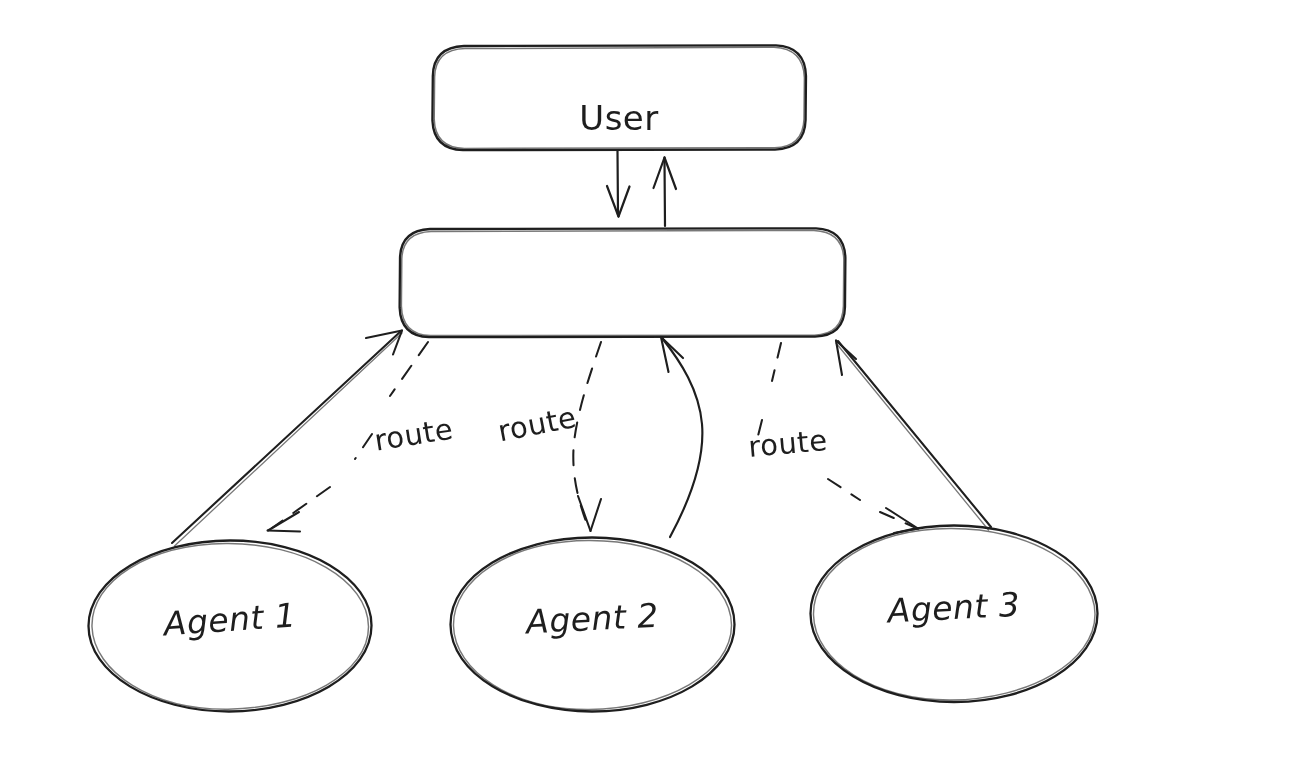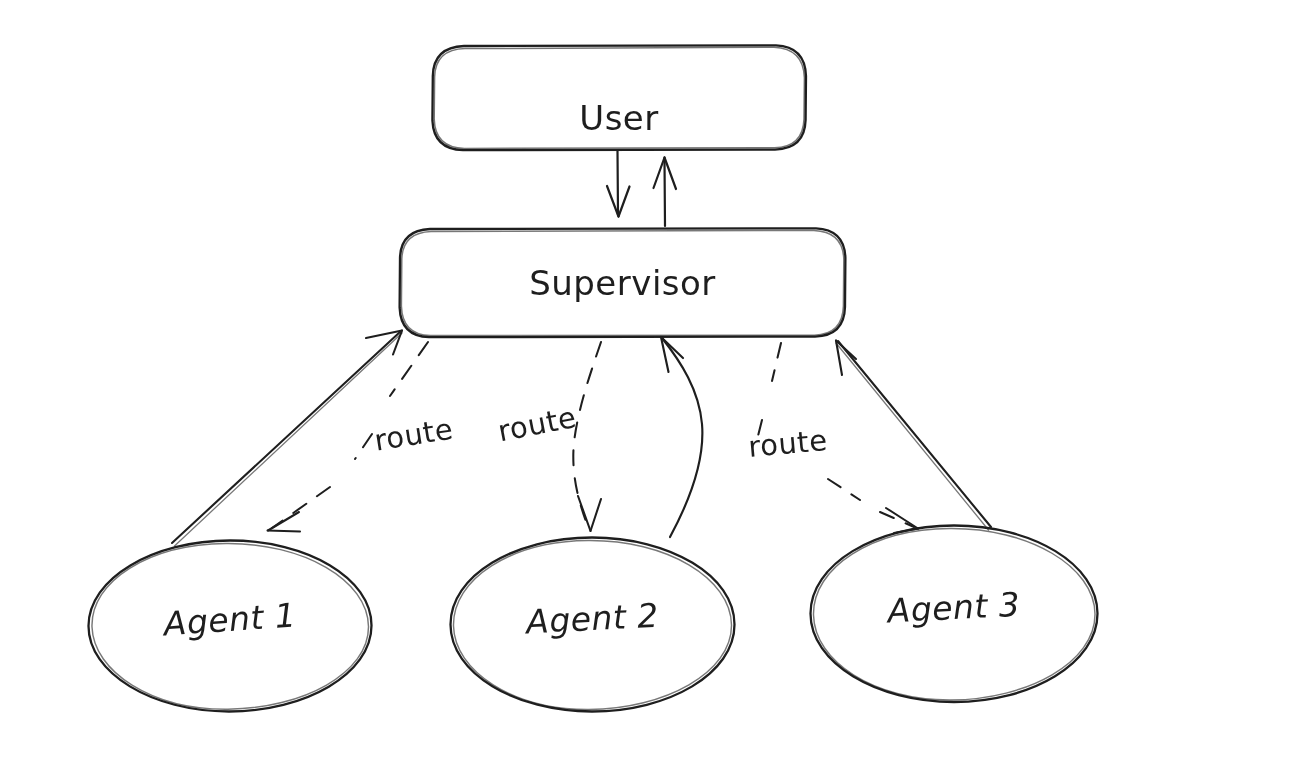--- a/index.html
+++ b/index.html
@@ -134,21 +134,20 @@
       <path d="M 991,527 L 838,341" fill="none" stroke="#1e1e1e" stroke-width="2.1" stroke-linecap="round"></path>
       <path d="M 988.5,530 L 836,343" fill="none" stroke="#1e1e1e" stroke-width="1.3" stroke-linecap="round" opacity="0.6"></path>
       <path d="M 842,375 L 836,340.5" fill="none" stroke="#1e1e1e" stroke-width="2.1" stroke-linecap="round"></path>
       <path name="arrowhead" d="M 856,359 L 836,340.5" fill="none" stroke="#1e1e1e" stroke-width="2.1" stroke-linecap="round"></path>
     </g>
 
   </svg>
 
   <div class="node-label box-label" style="left:432px; top:98px; width:374px;">User</div>
 
-  <div class="node-label box-label" style="left:400px; top:263px; width:445px;">Supervisor</div>
 
   <div class="node-label ellipse-label" style="left:88px; top:600px; width:284px; transform:rotate(-4deg);">Agent 1</div>
 
   <div class="node-label ellipse-label" style="left:450px; top:599px; width:285px; transform:rotate(-3deg);">Agent 2</div>
 
   <div class="node-label ellipse-label" style="left:810px; top:588px; width:288px; transform:rotate(-3deg);">Agent 3</div>
 
   <div class="edge-label" style="left:372px; top:424px; transform:rotate(-9deg); transform-origin:left top;">route</div>
 
   <div class="edge-label" style="left:495px; top:415px; transform:rotate(-11deg); transform-origin:left top;">route</div>

